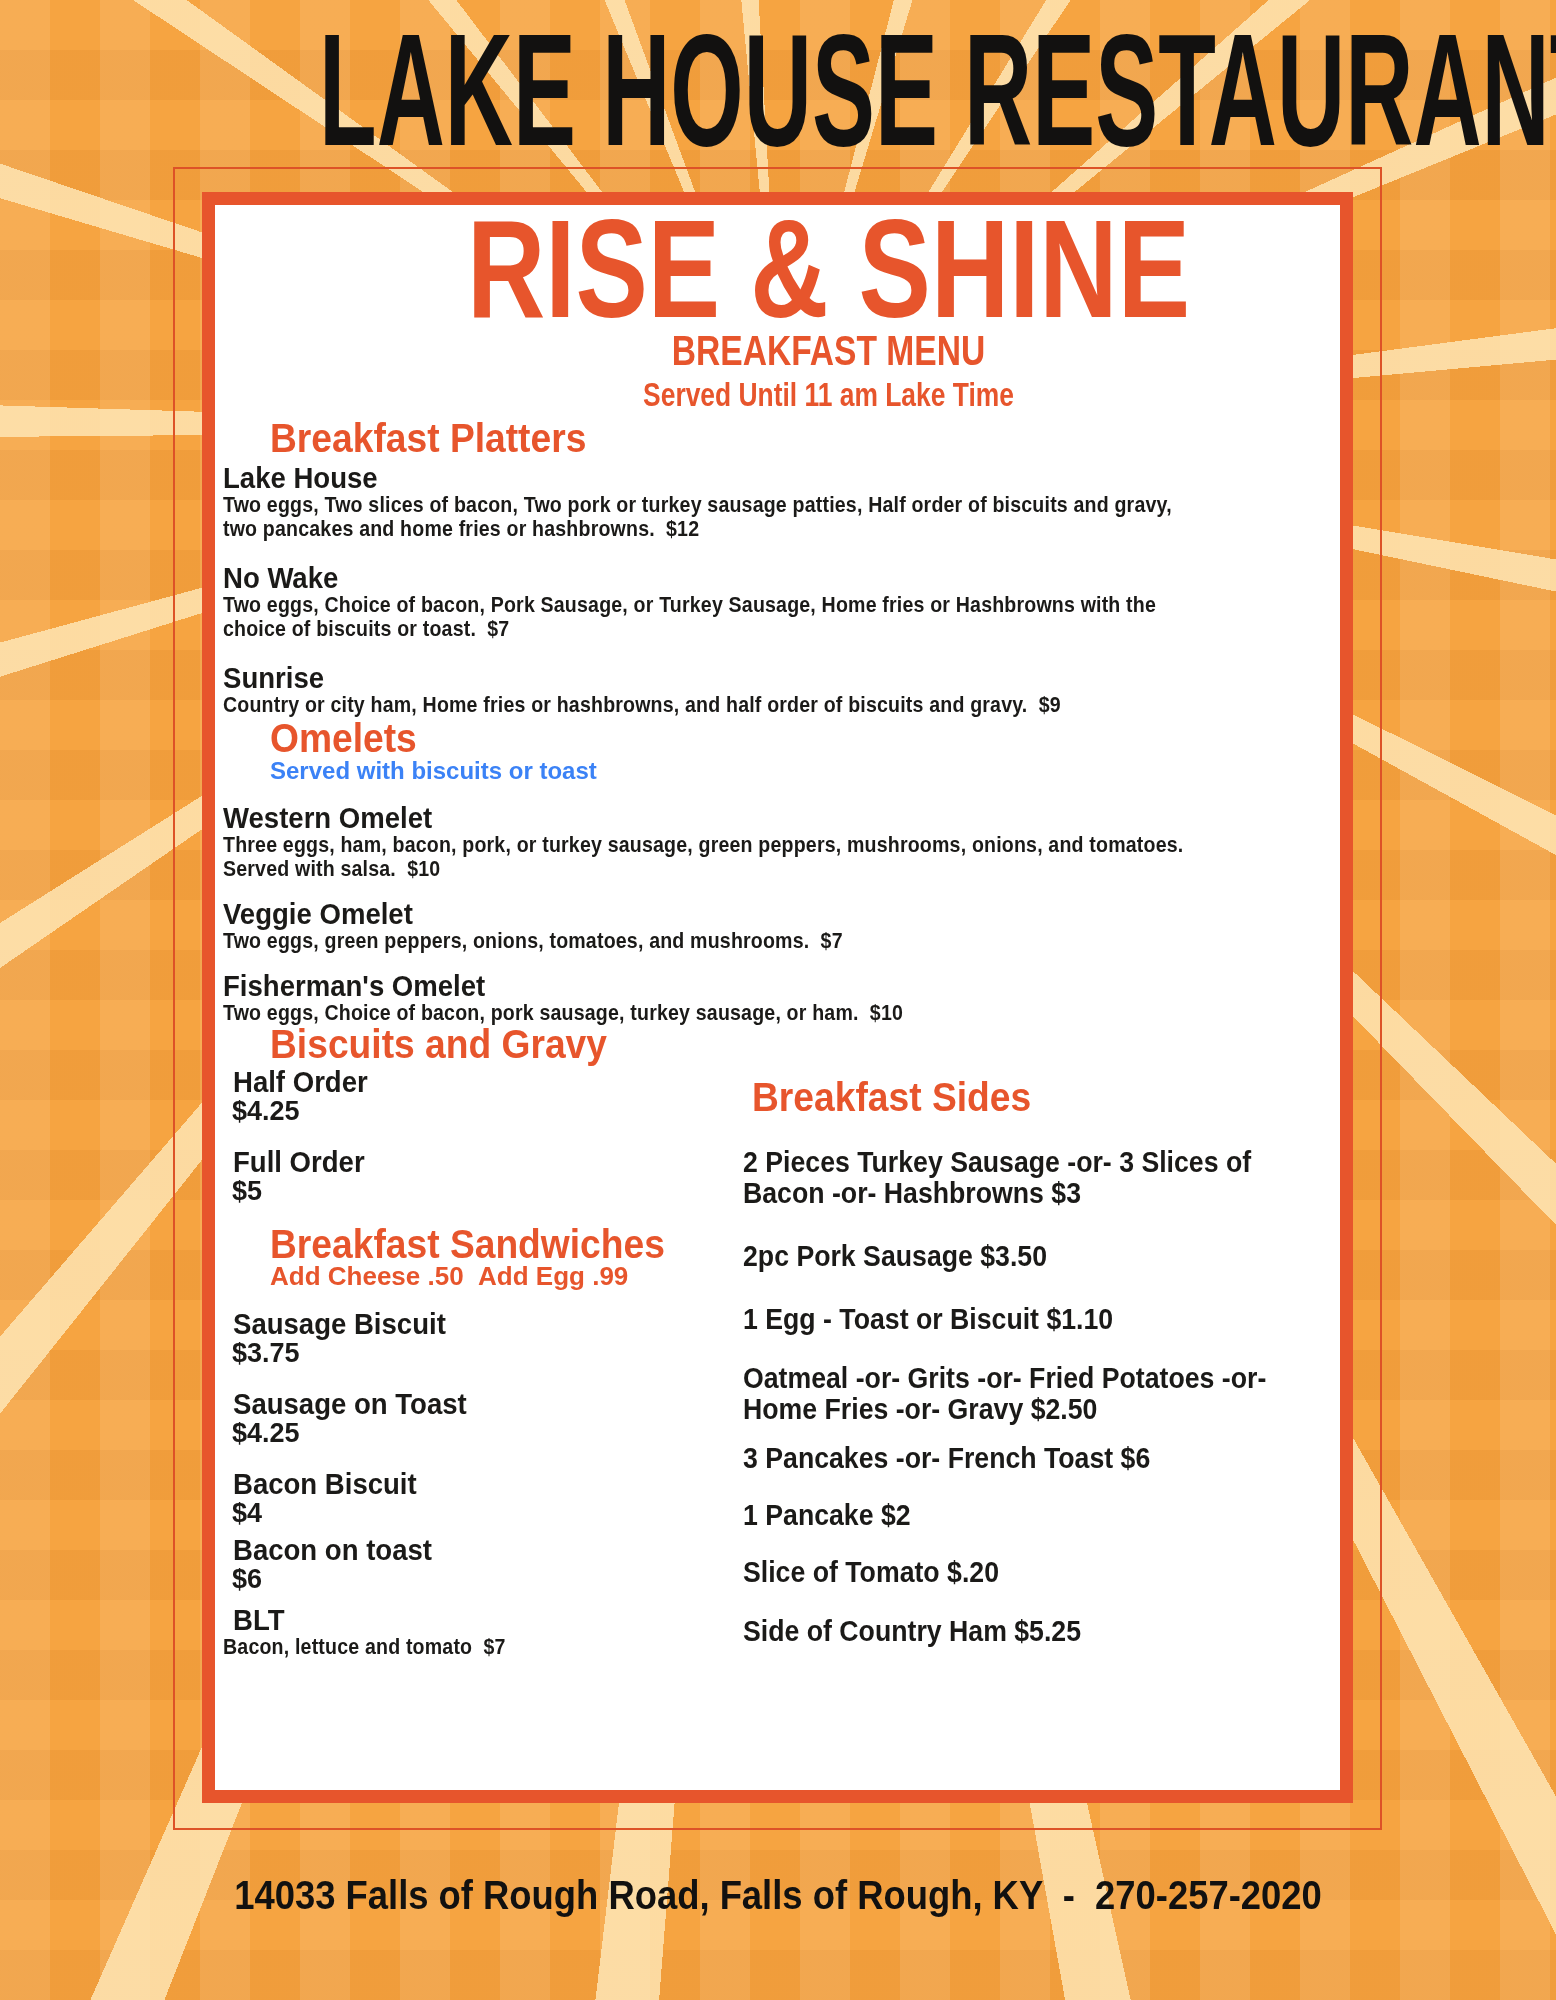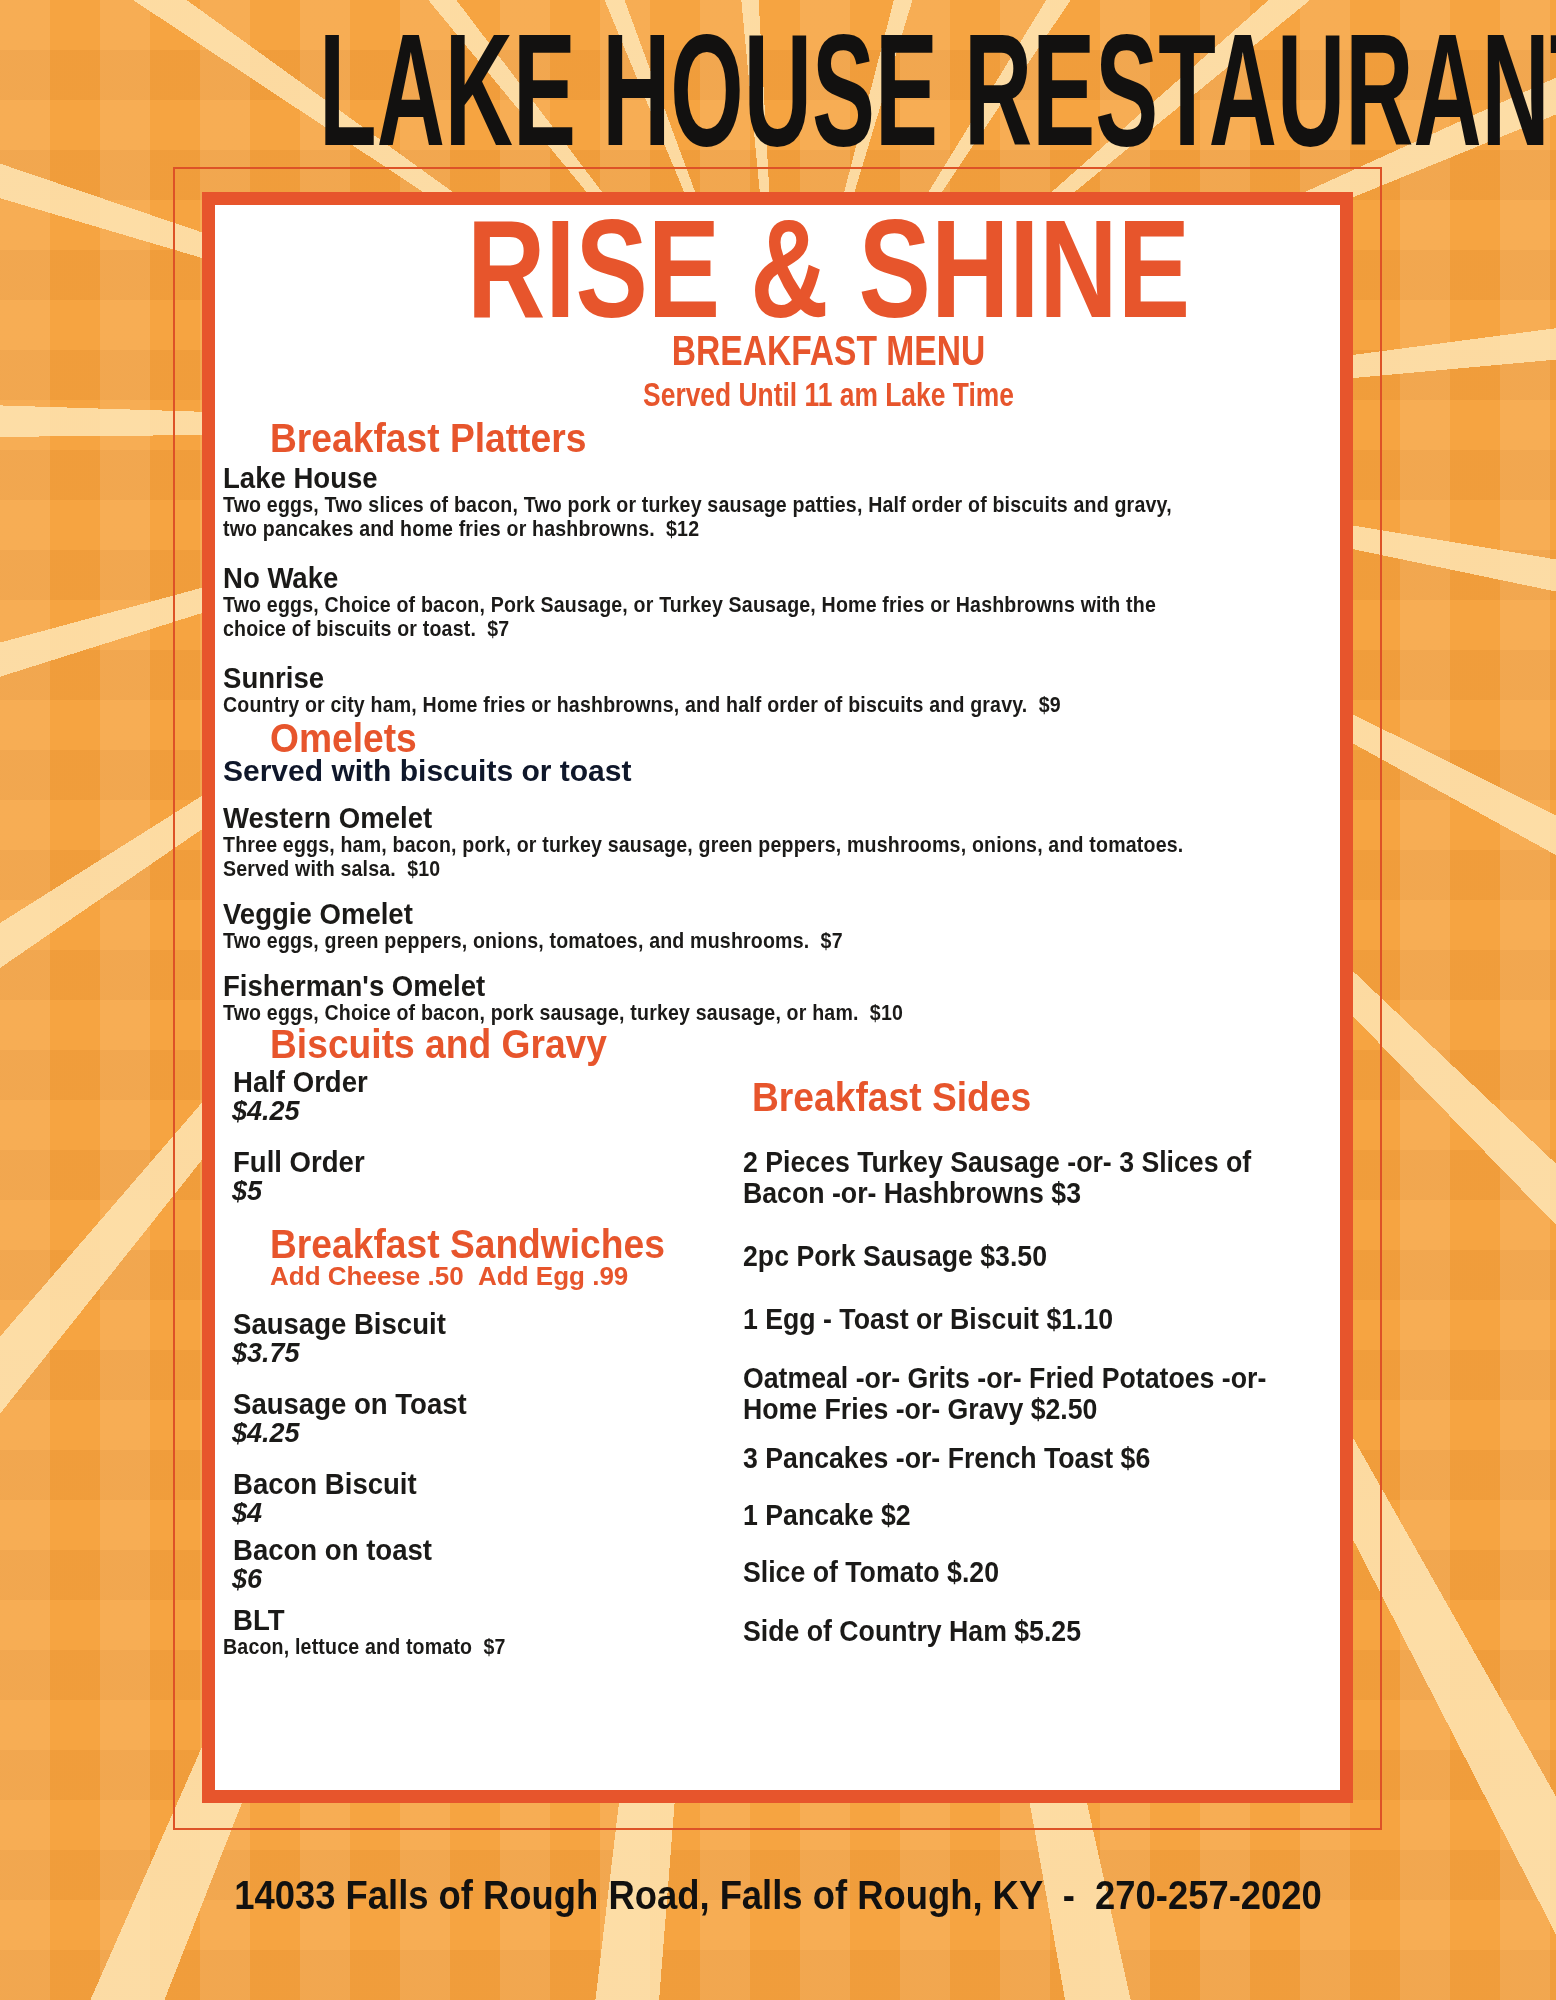--- a/index.html
+++ b/index.html
@@ -28,30 +28,30 @@
   }
   .content{position:relative;width:1244px;height:1585px;padding-left:8px;box-sizing:border-box;}
   .rise{margin-top:8px;text-align:center;font-size:139px;line-height:112px;font-weight:700;
         color:#E7552C;white-space:nowrap;transform:scaleX(0.78);margin-left:-25px;}
   .bmenu{margin-top:6px;text-align:center;font-size:42px;line-height:40px;font-weight:700;
         color:#E7552C;white-space:nowrap;transform:scaleX(0.80);margin-left:-25px;}
   .served{margin-top:8px;text-align:center;font-size:33px;line-height:32px;font-weight:700;
         color:#E7552C;white-space:nowrap;transform:scaleX(0.80);margin-left:-25px;}
   .heading{font-size:40px;line-height:38px;font-weight:700;color:#E7552C;
         margin-left:47px;transform:scaleX(0.93);transform-origin:0 50%;white-space:nowrap;}
-  .note{font-size:30px;line-height:28px;font-weight:700;color:#0f172a;
-        white-space:nowrap;}
+  .note{font-size:24px;line-height:28px;font-weight:700;color:#3b82f6;
+        margin-left:47px;white-space:nowrap;}
   .note2{font-size:26px;line-height:26px;font-weight:700;color:#E7552C;
         margin-left:47px;white-space:nowrap;}
   .iname{font-size:29px;line-height:30px;font-weight:700;color:#1B1A18;
         transform:scaleX(0.95);transform-origin:0 50%;white-space:nowrap;}
   .desc{font-size:22px;line-height:24px;font-weight:700;color:#1B1A18;
         width:1140px;white-space:pre-line;transform:scaleX(0.89);transform-origin:0 0;
         letter-spacing:0.2px;}
-  .price{font-size:27px;line-height:28px;font-weight:700;color:#1B1A18;margin-left:9px;font-style:italic;}
+  .price{font-size:27px;line-height:28px;font-weight:700;color:#1B1A18;margin-left:9px;}
   .sub{margin-left:10px;}
   .cols{display:flex;}
   .col-left{width:520px;flex:0 0 520px;}
   .col-right{flex:1;}
   .col-left .desc{width:520px;}
   .sides-heading{font-size:40px;line-height:40px;font-weight:700;color:#E7552C;
         margin-top:52px;margin-left:9px;transform:scaleX(0.93);transform-origin:0 50%;white-space:nowrap;}
   .side-item{font-size:29px;line-height:31px;font-weight:700;color:#1B1A18;
         width:620px;white-space:pre-line;transform:scaleX(0.92);transform-origin:0 0;}
   .footer-line{

